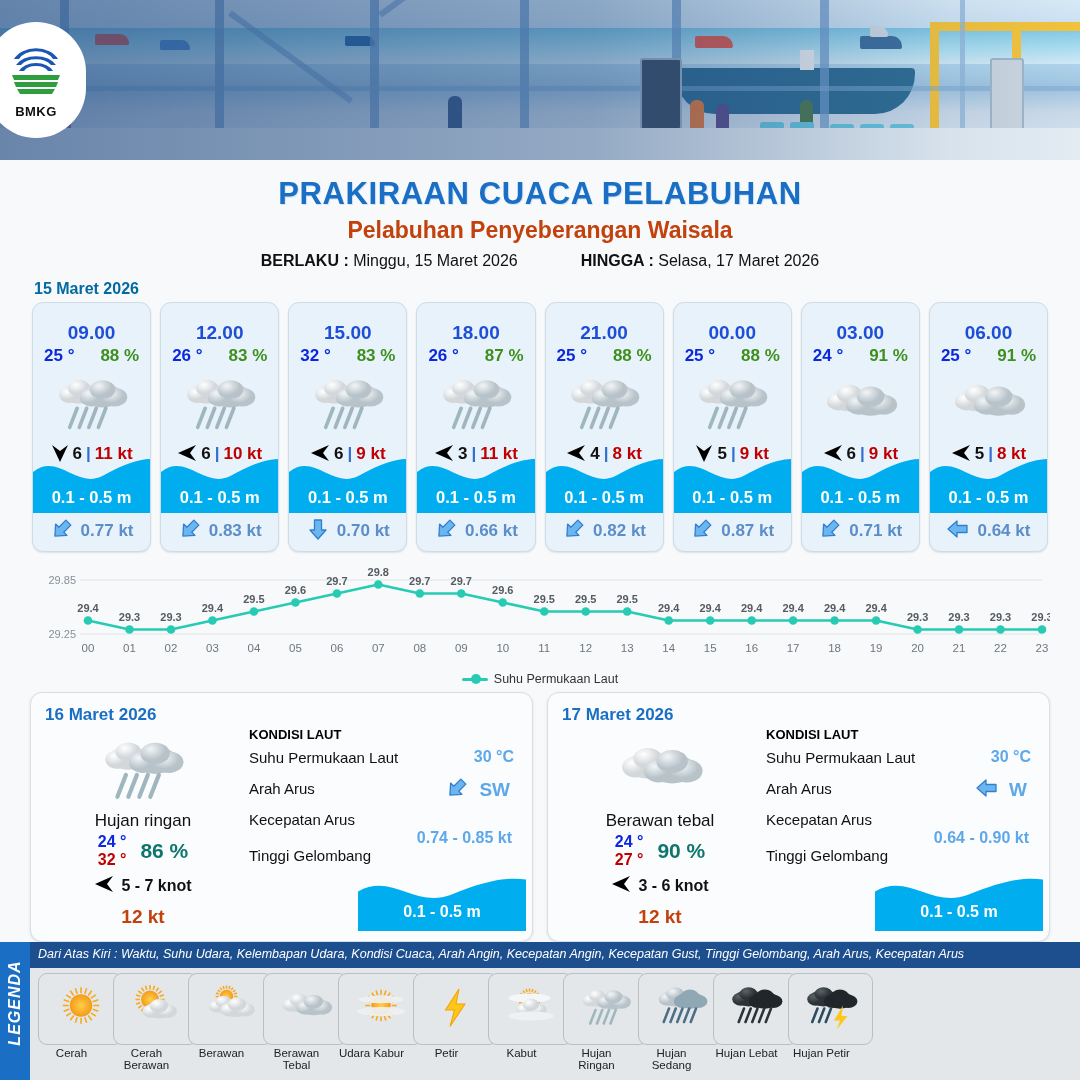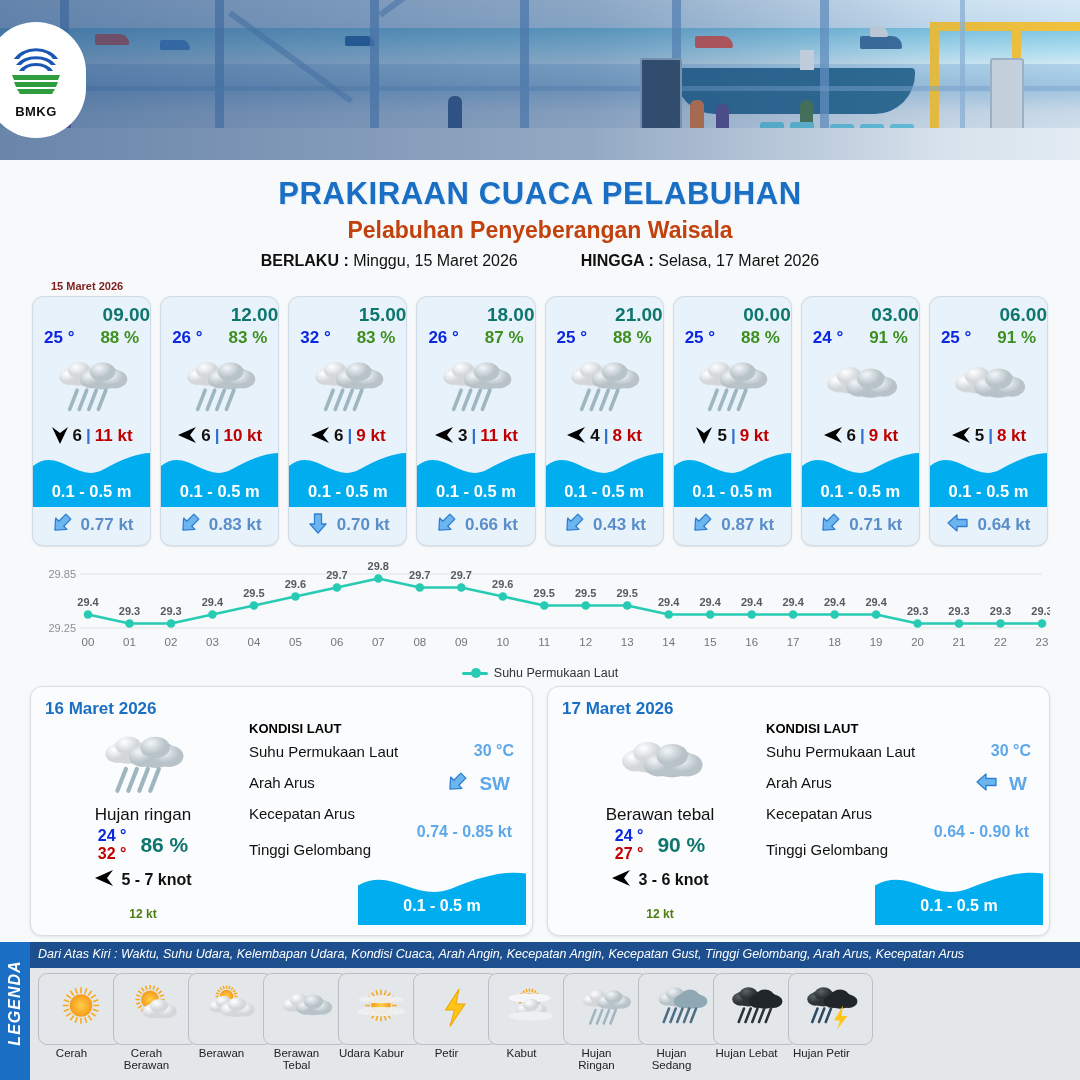--- a/index.html
+++ b/index.html
@@ -41,28 +41,28 @@
   
   .title-wrap{text-align:center;margin-top:16px;}
   .t1{font-size:31px;font-weight:bold;color:#1a6fc4;letter-spacing:.6px;
      text-shadow:1px 1px 0 #d5e6f5;}
   .t2{font-size:23px;font-weight:bold;color:#c2410c;margin-top:5px;}
   .t3{font-size:16px;color:#111;margin-top:8px;}
   .t3 b{font-weight:bold;}
   .t3 .gap{display:inline-block;width:54px;}
 
   
-  .daylabel{font-size:11px;font-weight:bold;color:#7f1d1d;margin:10px 0 4px 51px;}
+  .daylabel{font-size:16px;font-weight:bold;color:#0369a1;margin:10px 0 4px 34px;}
 
   
   .cards{display:flex;gap:9px;padding:0 32px;}
   .card{width:127px;height:250px;background:#e8f2fb;border:1px solid #cfdce8;
     border-radius:11px;position:relative;overflow:hidden;
     box-shadow:0 1px 2px rgba(0,0,0,.10);}
-  .c-time{text-align:right;font-size:19px;font-weight:bold;color:#0f766e;margin-top:7px;}
+  .c-time{text-align:center;font-size:19px;font-weight:bold;color:#1d4ed8;margin-top:19px;}
   .c-tr{display:flex;justify-content:space-between;padding:2px 11px 0 11px;}
   .c-temp{font-size:17px;font-weight:bold;color:#0b27e0;}
   .c-hum{font-size:17px;font-weight:bold;color:#3e8f1e;}
   .c-icon{height:72px;display:flex;align-items:center;justify-content:center;margin-top:2px;}
   .c-wind{display:flex;align-items:center;justify-content:center;gap:4px;height:28px;}
   .c-wdir{font-size:18px;line-height:1;color:#000;}
   .c-wdeg{font-size:17px;font-weight:bold;color:#111;}
   .c-sep{color:#2f6fd0;font-weight:bold;font-size:17px;}
   .c-gust{font-size:17px;font-weight:bold;color:#c00000;}
   .wavebox{position:absolute;left:0;bottom:38px;width:100%;height:62px;}
@@ -89,21 +89,21 @@
   .p-left{position:absolute;left:14px;top:38px;width:196px;text-align:center;}
   .p-icon{height:78px;display:flex;align-items:center;justify-content:center;}
   .p-cond{font-size:17px;color:#111;margin-top:2px;}
   .p-tr{display:flex;align-items:center;justify-content:center;gap:14px;margin-top:2px;}
   .p-temps{text-align:left;line-height:1.12;}
   .p-tmin{font-size:16px;font-weight:bold;color:#0b27e0;}
   .p-tmax{font-size:16px;font-weight:bold;color:#c00000;}
   .p-hum{font-size:21px;font-weight:bold;color:#0f766e;}
   .p-wind{display:flex;align-items:center;justify-content:center;gap:7px;margin-top:6px;}
   .p-wind-txt{font-size:16px;font-weight:bold;color:#111;}
-  .p-gust{font-size:12px;font-weight:bold;color:#4d7c0f;margin-top:16px;}
+  .p-gust{font-size:19px;font-weight:bold;color:#c2410c;margin-top:9px;}
   .p-right{position:absolute;left:218px;top:34px;right:14px;}
   .p-sect{font-size:13px;font-weight:bold;color:#000000;margin-bottom:7px;}
   .p-row{position:relative;min-height:31px;}
   .p-lab{font-size:15px;color:#111;}
   .p-val{font-size:16px;font-weight:bold;color:#5ea8ea;position:absolute;right:4px;top:-1px;}
   .p-val-dir{position:absolute;right:8px;top:-4px;display:flex;align-items:center;gap:10px;}
   .p-dirtxt{font-size:19px;font-weight:bold;color:#5ea8ea;}
   .p-cur{font-size:16px;font-weight:bold;color:#5ea8ea;text-align:right;padding-right:6px;}
   .p-wavebox{position:absolute;right:6px;bottom:10px;width:168px;height:60px;}
   .p-wave-txt{position:absolute;right:6px;bottom:20px;width:168px;text-align:center;
@@ -500,21 +500,21 @@
     </div>
     <div class="wavebox"><svg width="127" height="62" viewBox="0 0 127 62" preserveAspectRatio="none">
     <path d="M0 21.080000000000002 C 25.400000000000002 1.24, 43.18 38.44, 69.85000000000001 24.8
       C 96.52 9.92, 111.76 6.2, 127 8.680000000000001 L 127 62 L 0 62 Z" fill="#00aeef"></path>
         </svg></div>
     <div class="c-wave-txt">0.1 - 0.5 m</div>
     <div class="c-cur">
       <span><svg width="24" height="24" viewBox="0 0 24 24" style="transform:rotate(45deg)">
     <path d="M12 22 L4 13 L8.5 13 L8.5 3 L15.5 3 L15.5 13 L20 13 Z" fill="#6cb6f0" stroke="#2e7fd0" stroke-width="1.3" stroke-linejoin="round"></path>
           </svg></span>
-      <span class="c-cur-val">0.43 kt</span>
+      <span class="c-cur-val">0.82 kt</span>
     </div>
     </div>
     <div class="card">
       <div class="c-time">00.00</div>
     <div class="c-tr">
       <span class="c-temp">25 °</span>
       <span class="c-hum">88 %</span>
     </div>
     <div class="c-icon">
         <svg width="88" height="68" viewBox="0 0 80 64">

